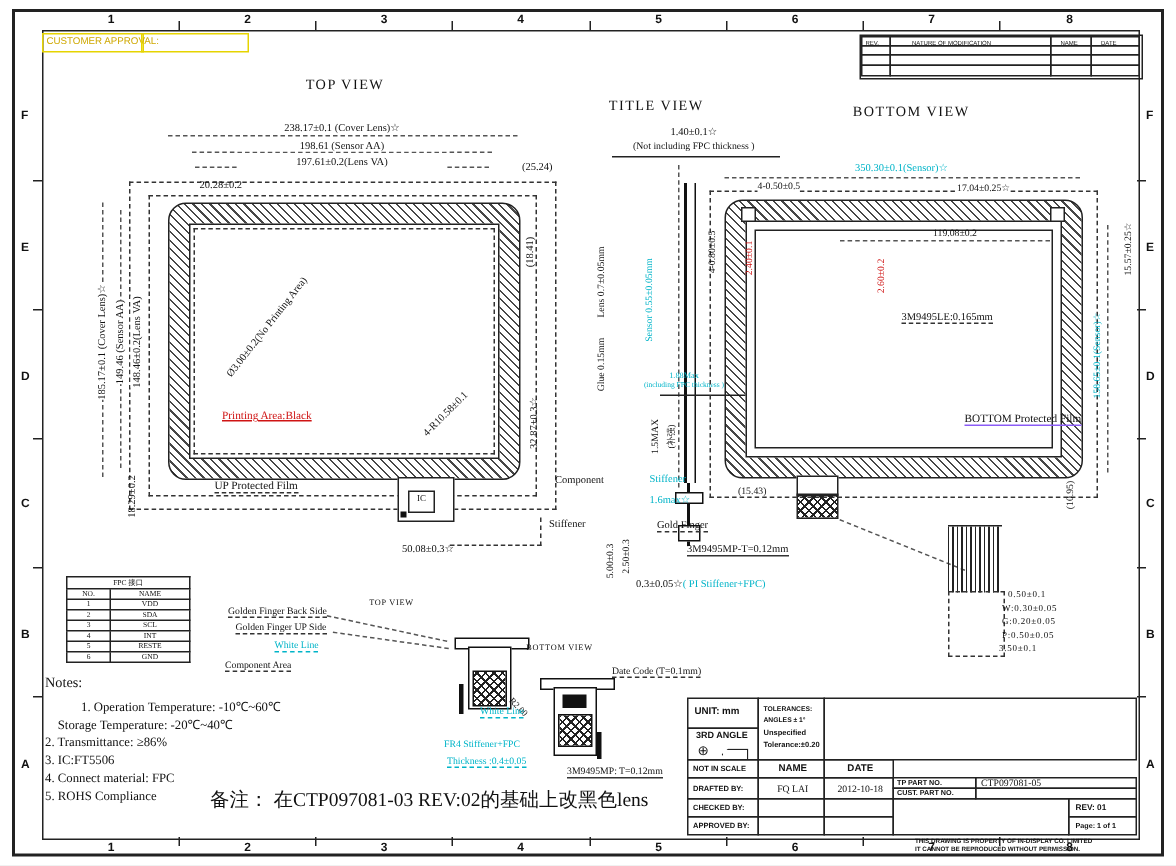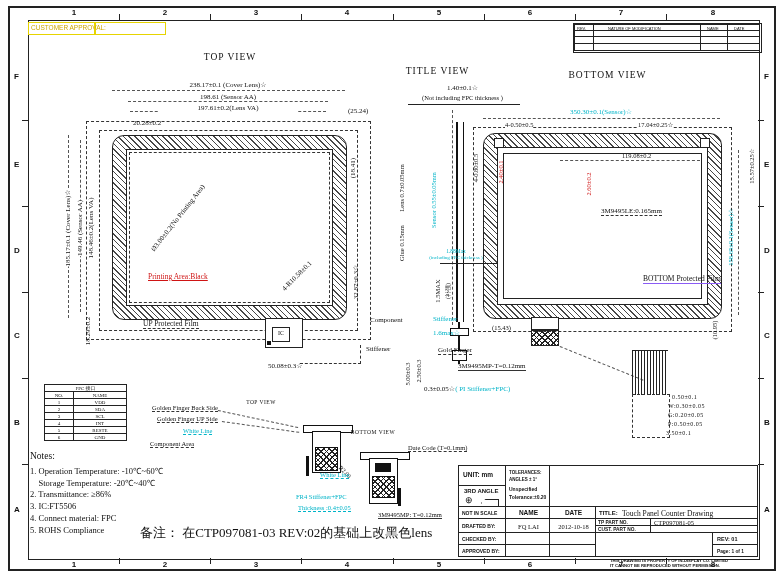--- a/index.html
+++ b/index.html
@@ -298,21 +298,21 @@
           </tr>
       <tr>
             <td>6</td>
             <td>GND</td>
           </tr>
     </tbody>
       </table>
   </div>
 
   <div class="t" style="left:30px;top:451px;font-size:9.5px;">Notes:</div>
-  <div class="t pre" style="left:30px;top:465px;font-size:8.5px;">1. Operation Temperature: -10℃~60℃</div>
+  <div class="t pre" style="left:30px;top:465px;font-size:8.5px;padding-left:24px;">1. Operation Temperature: -10℃~60℃</div>
   <div class="t pre" style="left:30px;top:477px;font-size:8.5px;">    Storage Temperature: -20℃~40℃</div>
   <div class="t pre" style="left:30px;top:489px;font-size:8.5px;">2. Transmittance: ≥86%</div>
   <div class="t pre" style="left:30px;top:501px;font-size:8.5px;">3. IC:FT5506</div>
   <div class="t pre" style="left:30px;top:513px;font-size:8.5px;">4. Connect material: FPC</div>
   <div class="t pre" style="left:30px;top:525px;font-size:8.5px;">5. ROHS Compliance</div>
 
   <div class="t" style="left:140px;top:524px;font-size:13px;">备注： 在CTP097081-03 REV:02的基础上改黑色lens</div>
 
   <div class="abs" style="left:458px;top:465px;width:300px;height:92px;">
     <div class="cell" style="left:0;top:0;width:48px;height:21px;">
@@ -333,24 +333,20 @@
 
     <div class="cell" style="left:0;top:41px;width:48px;height:13px;">
         <span class="t sans" style="left:3px;top:3px;font-size:5px;font-weight:bold;">NOT IN SCALE</span>
       </div>
     <div class="cell" style="left:47px;top:41px;width:45px;height:13px;">
         <span class="t sans ctr" style="left:0;top:2px;width:45px;font-size:6.5px;font-weight:bold;">NAME</span>
       </div>
     <div class="cell" style="left:91px;top:41px;width:47px;height:13px;">
         <span class="t sans ctr" style="left:0;top:2px;width:47px;font-size:6.5px;font-weight:bold;">DATE</span>
       </div>
-    <div class="cell" style="left:137px;top:41px;width:163px;height:13px;">
-      <span class="t sans" style="left:3px;top:3px;font-size:6px;font-weight:bold;">TITLE:</span>
-      <span class="t" style="left:26px;top:2px;font-size:7.5px;">Touch Panel Counter Drawing</span>
-    </div>
 
     <div class="cell" style="left:0;top:53px;width:48px;height:15px;">
         <span class="t sans" style="left:3px;top:4px;font-size:5px;font-weight:bold;">DRAFTED BY:</span>
       </div>
     <div class="cell" style="left:47px;top:53px;width:45px;height:15px;">
         <span class="t ctr" style="left:0;top:4px;width:45px;font-size:6.5px;">FQ LAI</span>
       </div>
     <div class="cell" style="left:91px;top:53px;width:47px;height:15px;">
         <span class="t ctr" style="left:0;top:4px;width:47px;font-size:6.5px;">2012-10-18</span>
       </div>

